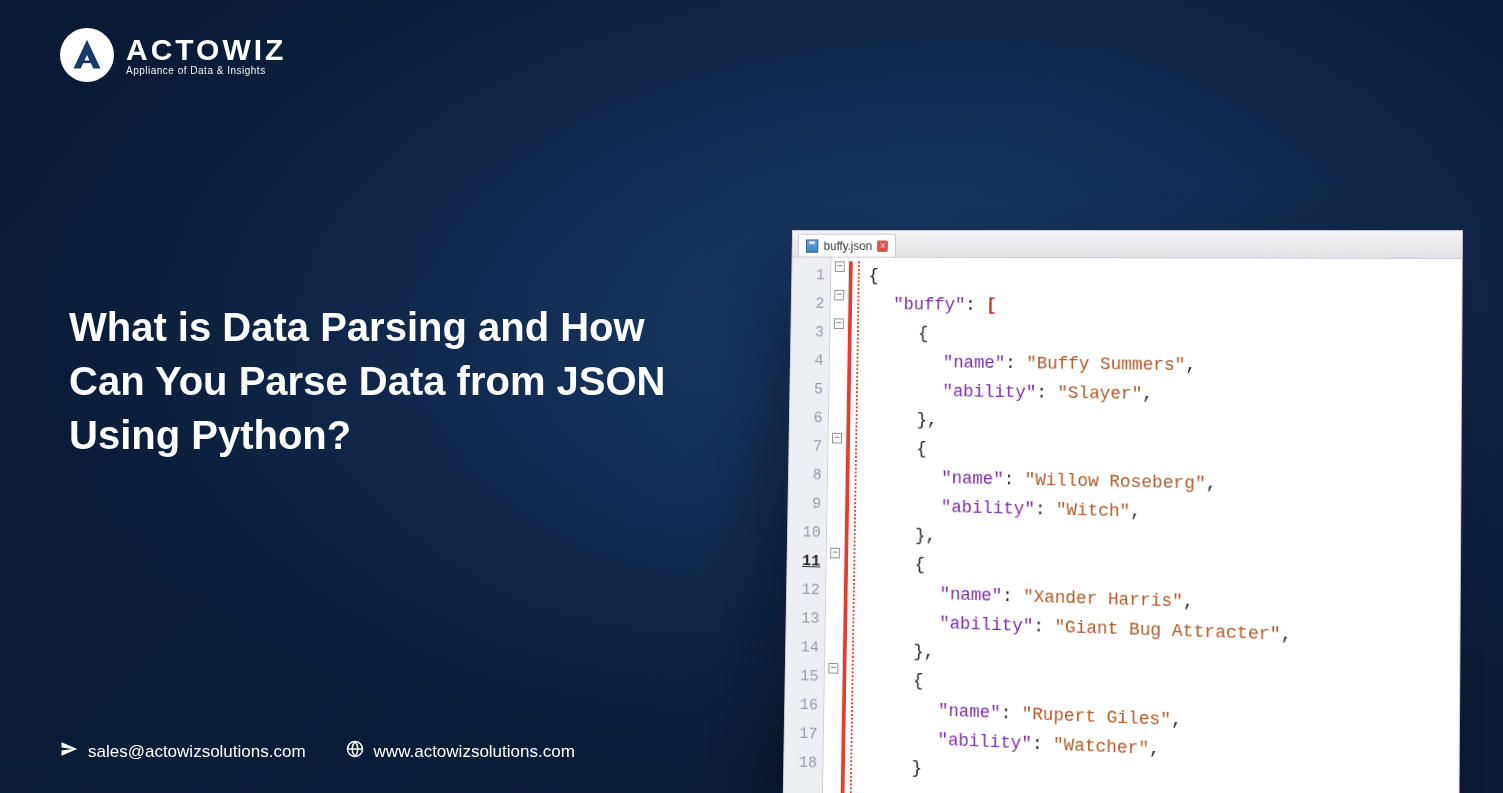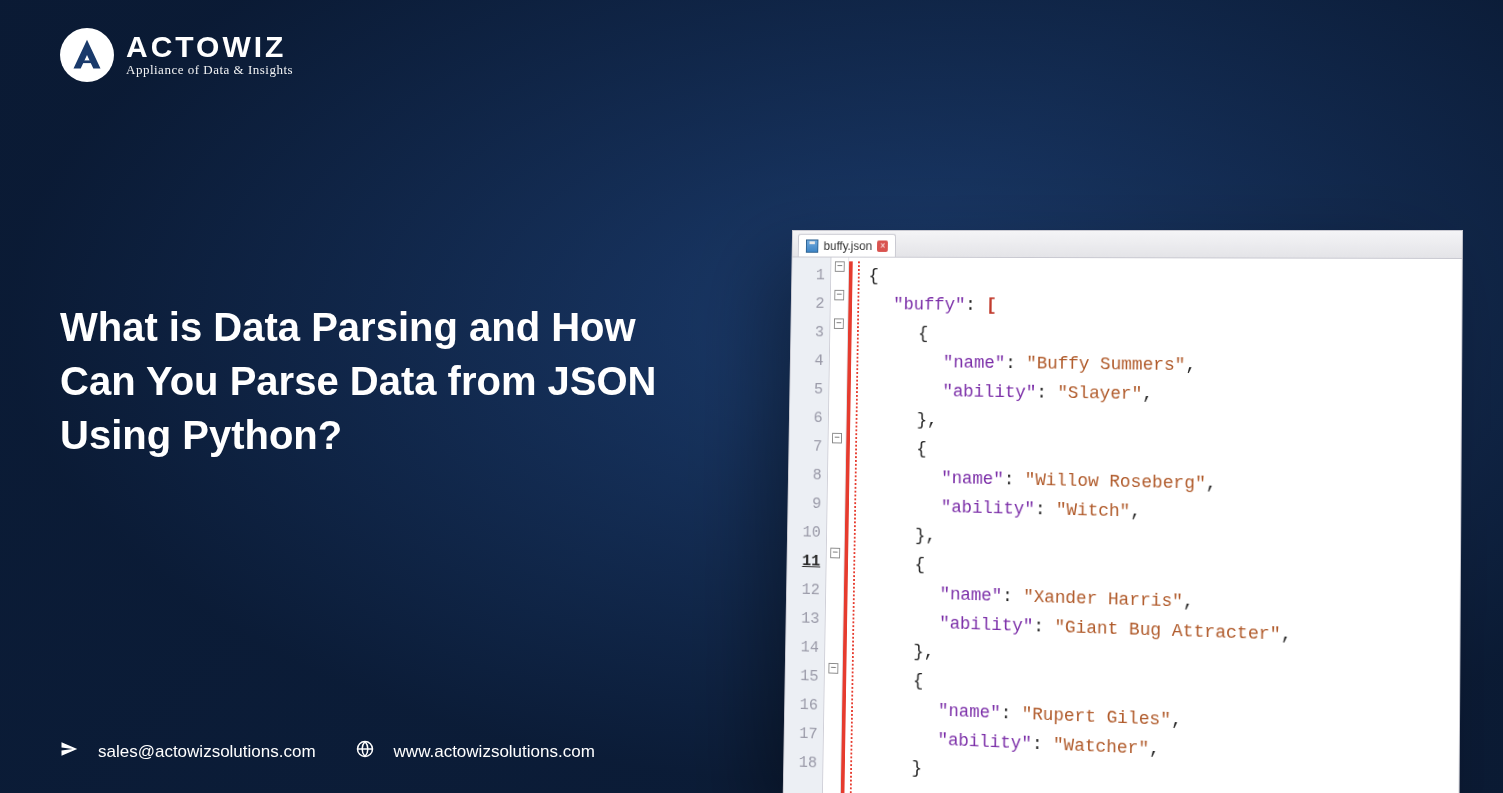--- a/index.html
+++ b/index.html
@@ -35,49 +35,48 @@
 }
 .logo-badge svg { width: 36px; height: 36px; }
 .logo-text { color: #fff; }
 .logo-text .brand {
   font-size: 30px;
   font-weight: 700;
   letter-spacing: 3px;
   line-height: 1;
 }
 .logo-text .tagline {
-  font-size: 13px;
+  font-size: 10px;
   letter-spacing: 0.5px;
   opacity: 0.95;
-  font-family: Liberation Serif, serif;
 }
 .headline {
   position: absolute;
-  left: 60px;
+  left: 69px;
   top: 300px;
   color: #fff;
   font-size: 40px;
   font-weight: 600;
   line-height: 1.35;
   max-width: 640px;
 }
 .footer-links {
   position: absolute;
   left: 60px;
   bottom: 30px;
   display: flex;
   align-items: center;
   gap: 40px;
   color: #fff;
   font-size: 17px;
 }
 .footer-links .item {
   display: flex;
   align-items: center;
-  gap: 20px;
+  gap: 10px;
 }
 .footer-links svg { width: 18px; height: 18px; fill: #fff; }
 
 
 .editor {
   position: absolute;
   right: 40px;
   top: 230px;
   width: 720px;
   height: 600px;

